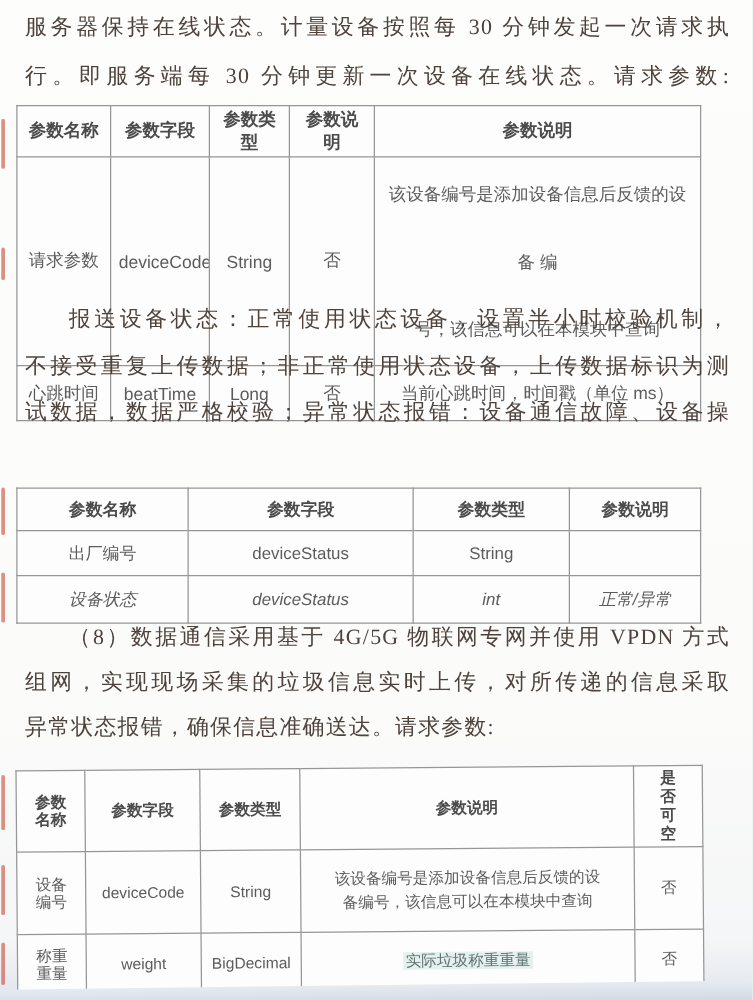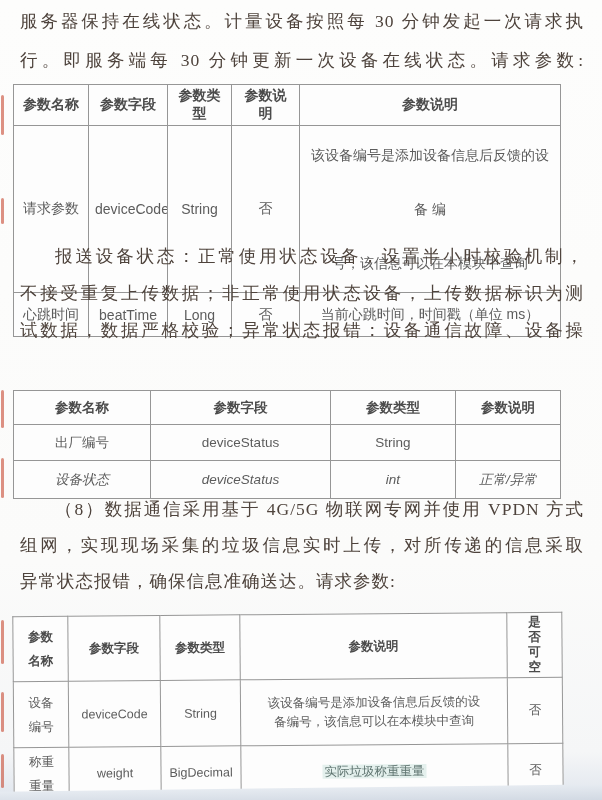--- a/index.html
+++ b/index.html
@@ -32,21 +32,21 @@
   .t1 tr.r2{height:44px;}
   .t1 td.desc{line-height:54px;}
   .t2{top:390px;left:13px;width:548px;font-size:13.5px;}
   .t2 tr.hrow{height:34px;}
   .t2 tr.r1{height:36px;}
   .t2 tr.r2{height:38px;font-style:italic;}
   .t3{top:614px;left:13px;width:550px;font-size:12.5px;transform:rotate(-0.45deg);}
   .t3 tr.hrow{height:58px;}
   .t3 tr.r1{height:66px;}
   .t3 tr.r2{height:48px;}
-  .t3 .narrow{line-height:24px;padding:2px 8px;}
+  .t3 .narrow{line-height:14px;padding:2px 8px;}
   .t3 th.vert{line-height:15px;padding:2px 2px;}
   .t3 td.desc{line-height:19px;}
   .t3 td.hl span{background:rgba(140,195,182,0.22);color:#5f7470;padding:0 2px;}
   
   .artifact{position:absolute;left:1px;width:3px;background:#c84a33;opacity:.6;border-radius:2px;filter:blur(.4px);}
   .a1{top:95px;height:40px;}
   .a2{top:198px;height:26px;}
   .a3{top:390px;height:38px;}
   .a4{top:458px;height:40px;}
   .a5{top:620px;height:44px;}

